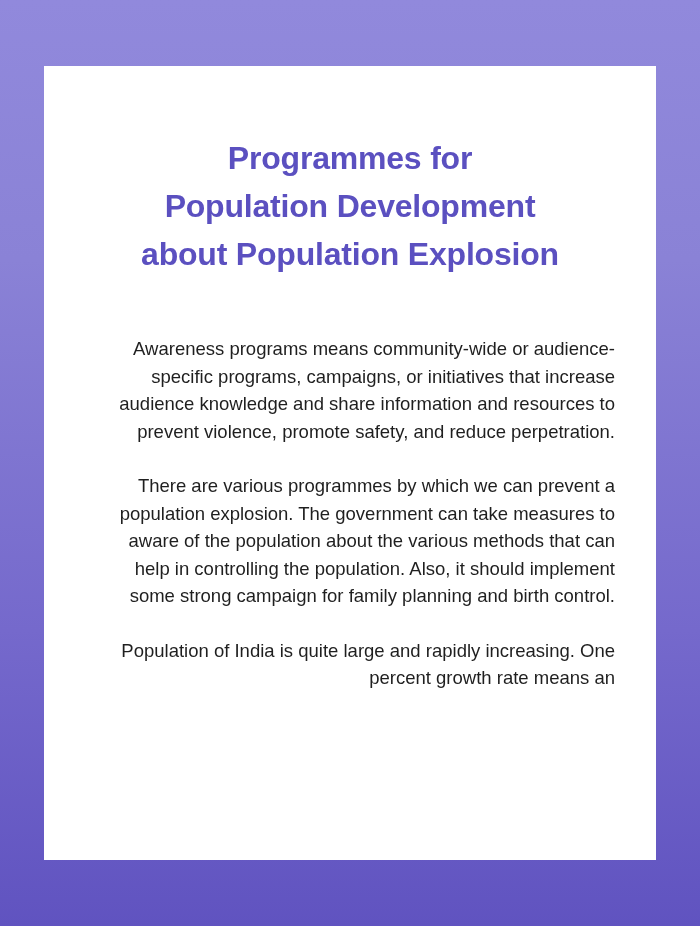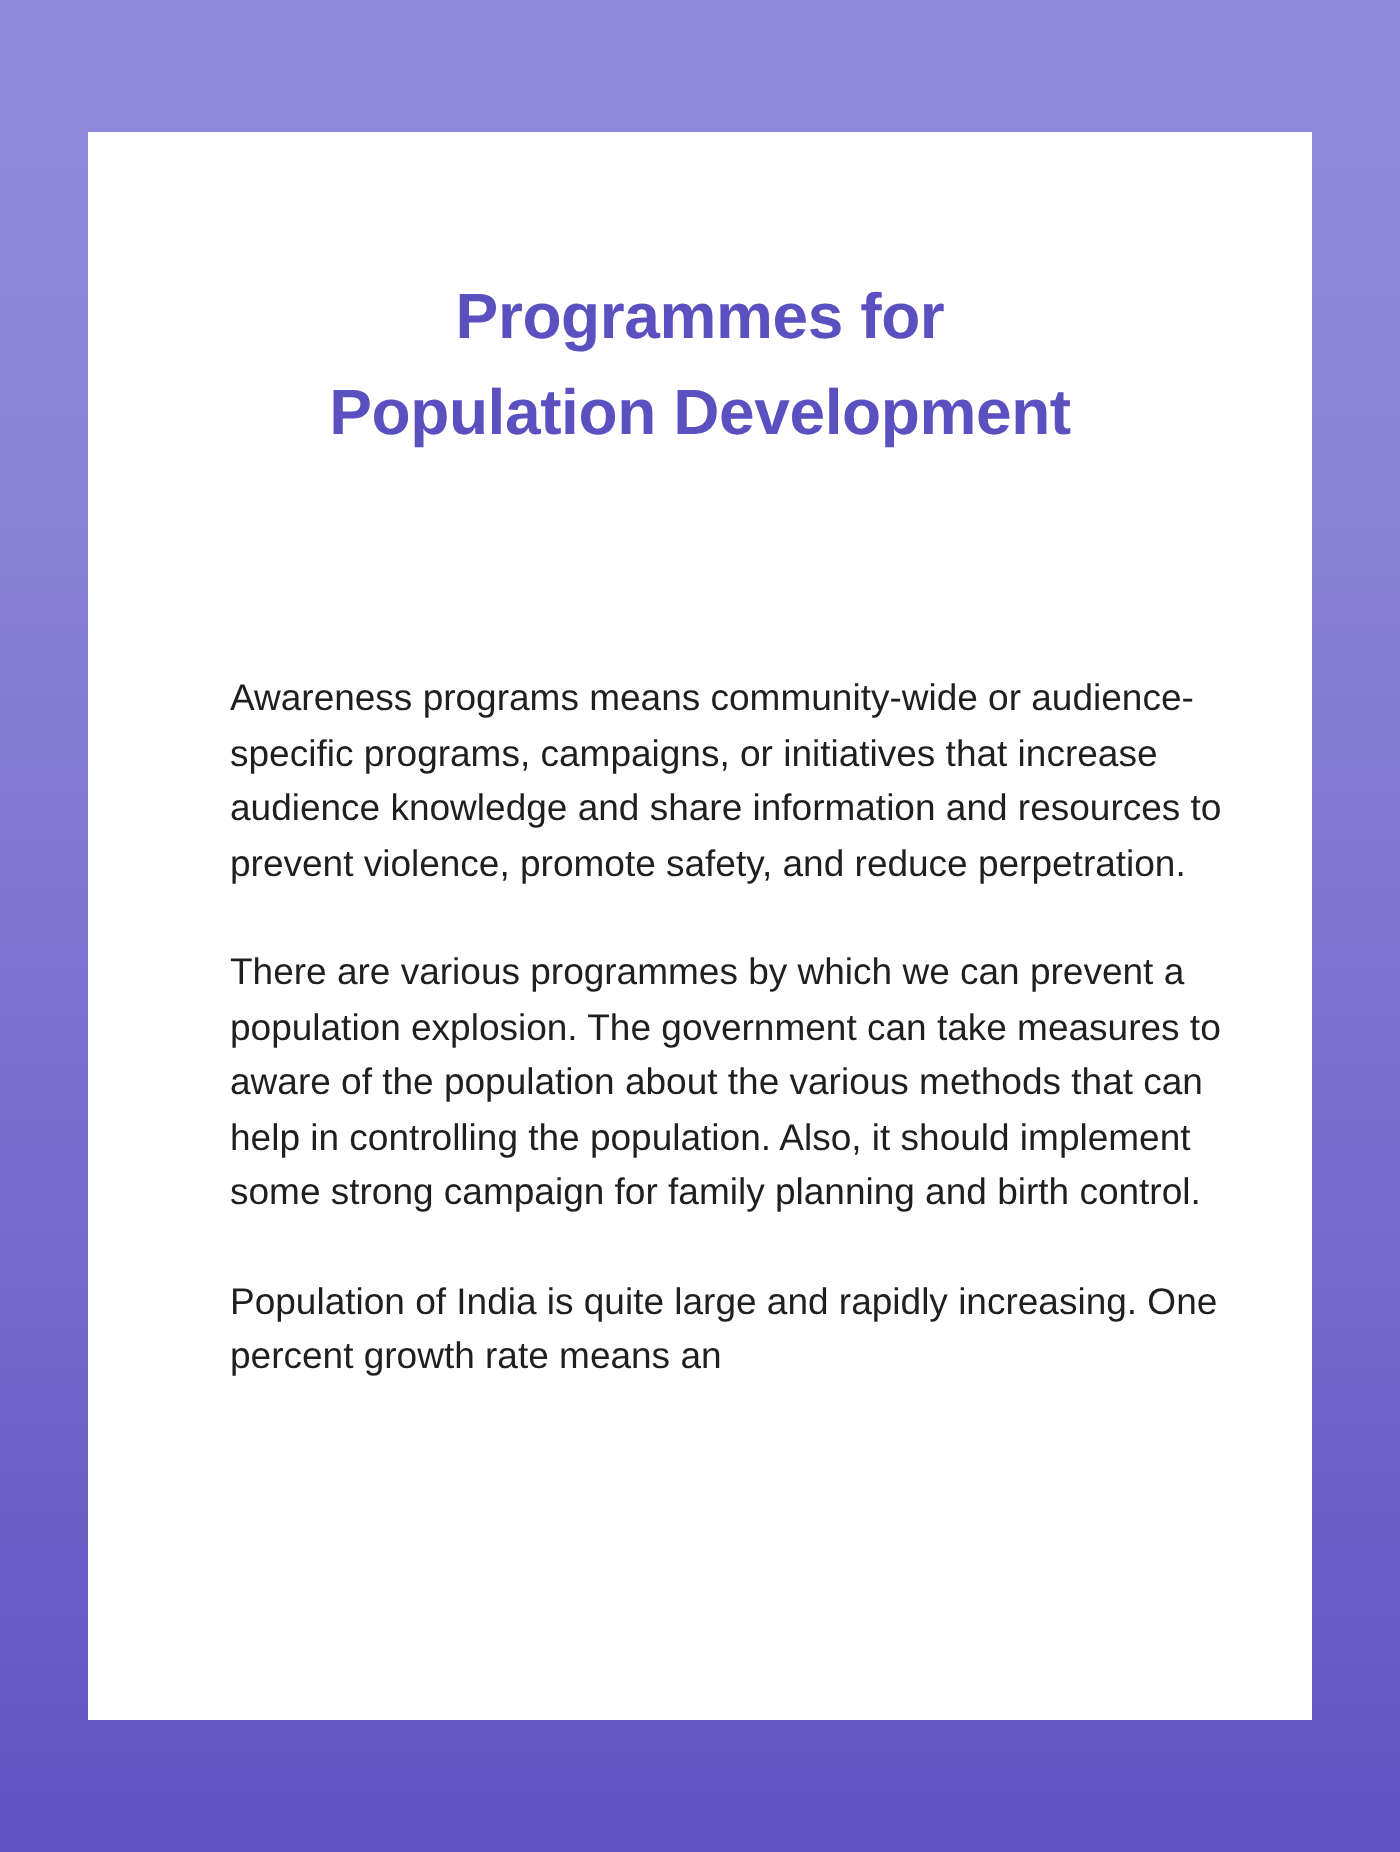--- a/index.html
+++ b/index.html
@@ -69,39 +69,40 @@
     top: 269px;
     width: 500px;
   }
 
   .body-paragraph {
     margin: 0 0 27px 0;
     font-size: 18.5px;
     line-height: 27.5px;
     color: #1f1f1f;
     font-family: "Liberation Sans", sans-serif;
-    text-align: left;
+    text-align: right;
     white-space: pre-line;
   }
 
   .body-paragraph:last-child {
     margin-bottom: 0;
   }
 </style>
 </head>
 <body>
 
 <div id="slide-root">
 
   <div id="content-card">
     <div id="card-inner">
 
       <h1 id="slide-title">
         <span class="title-line">Programmes for</span>
         <span class="title-line">Population Development</span>
+        <span class="title-line">about Population Explosion</span>
       </h1>
 
       <div id="body-block">
         <p class="body-paragraph">Awareness programs means community-wide or audience- specific programs, campaigns, or initiatives that increase audience knowledge and share information and resources to prevent violence, promote safety, and reduce perpetration.</p>
         <p class="body-paragraph">There are various programmes by which we can prevent a population explosion. The government can take measures to aware of the population about the various methods that can help in controlling the population. Also, it should implement some strong campaign for family planning and birth control.</p>
         <p class="body-paragraph">Population of India is quite large and rapidly increasing. One percent growth rate means an</p>
       </div>
 
     </div>
   </div>

